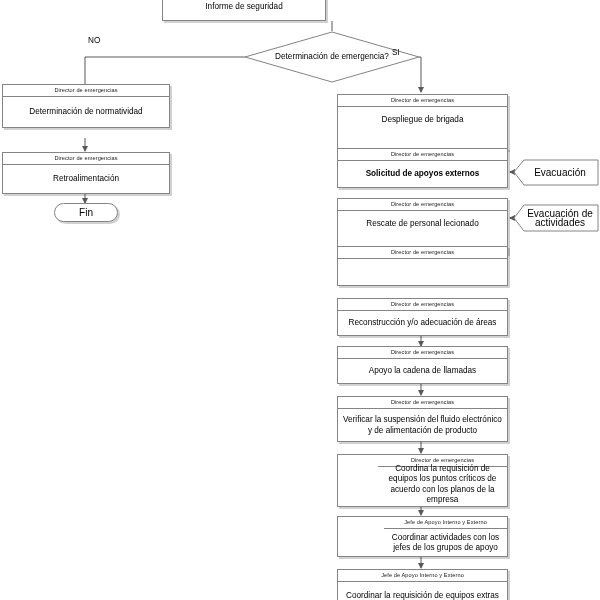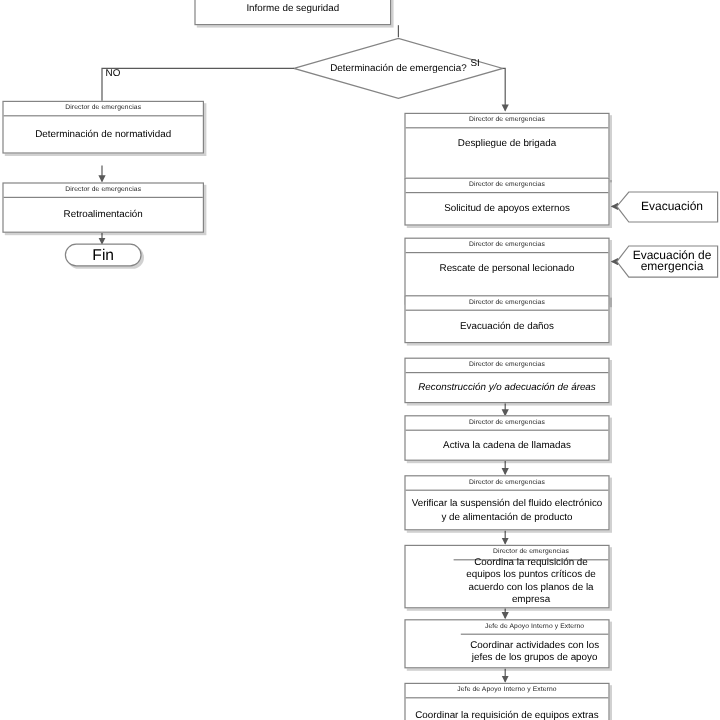--- a/index.html
+++ b/index.html
@@ -71,21 +71,21 @@
   .terminal {
     position: absolute;
     box-sizing: border-box;
     border: 1px solid #848484;
     border-radius: 999px;
     background: #ffffff;
     box-shadow: 2px 2px 0 rgba(0,0,0,0.18);
     display: flex;
     align-items: center;
     justify-content: center;
-    font-size: 13px;
+    font-size: 10px;
     color: #000;
   }
   
   .callout {
     position: absolute;
     box-sizing: border-box;
   }
   .callout .flagtxt {
     position: absolute;
     left: 10px; right: 2px; top: 0; bottom: 0;
@@ -146,21 +146,21 @@
   <polygon points="524,160 598,160 598,185 524,185 514,172" fill="#ffffff" stroke="#848484" stroke-width="1"></polygon>
   <polygon points="524,205 598,205 598,231 524,231 514,218" fill="#ffffff" stroke="#848484" stroke-width="1"></polygon>
 </svg>
 
 <div class="plainbox" style="left:162px; top:-8px; width:164px; height:29px;">
   <span>Informe de seguridad</span>
 </div>
 
 <div class="diamond-label" style="left:245px; top:52px; width:174px;">Determinación de emergencia?</div>
 
-<div class="edge-label" style="left:88px; top:56px;">NO</div>
+<div class="edge-label" style="left:88px; top:36px;">NO</div>
 <div class="edge-label" style="left:392px; top:48px;">SI</div>
 
 <div class="proc" style="left:2px; top:84px; width:168px; height:44px;">
   <div class="hdr">Director de emergencias</div>
   <div class="bdy" style="height:31px;">Determinación de normatividad</div>
 </div>
 
 <div class="proc" style="left:2px; top:152px; width:168px; height:42px;">
   <div class="hdr">Director de emergencias</div>
   <div class="bdy" style="height:29px;">Retroalimentación</div>
@@ -170,41 +170,40 @@
   <span>Fin</span>
 </div>
 
 <div class="proc" style="left:337px; top:94px; width:171px; height:56px;">
   <div class="hdr">Director de emergencias</div>
   <div class="bdy" style="height:27px;">Despliegue de brigada</div>
 </div>
 
 <div class="proc" style="left:337px; top:148px; width:171px; height:40px;">
   <div class="hdr">Director de emergencias</div>
-  <div class="bdy" style="height:27px;">Solicitud de apoyos externos</div>
+  <div class="bdy" style="height:27px;font-weight:bold;">Solicitud de apoyos externos</div>
 </div>
 
 <div class="proc" style="left:337px; top:198px; width:171px; height:56px;">
   <div class="hdr">Director de emergencias</div>
   <div class="bdy" style="height:27px;">Rescate de personal lecionado</div>
 </div>
 
 <div class="proc" style="left:337px; top:246px; width:171px; height:40px;">
   <div class="hdr">Director de emergencias</div>
-  <div class="bdy" style="height:27px;">Evacuación de daños</div>
 </div>
 
 <div class="proc" style="left:337px; top:298px; width:171px; height:38px;">
   <div class="hdr">Director de emergencias</div>
-  <div class="bdy" style="height:25px;font-style:italic;">Reconstrucción y/o adecuación de áreas</div>
+  <div class="bdy" style="height:25px;">Reconstrucción y/o adecuación de áreas</div>
 </div>
 
 <div class="proc" style="left:337px; top:346px; width:171px; height:38px;">
   <div class="hdr">Director de emergencias</div>
-  <div class="bdy" style="height:25px;">Activa la cadena de llamadas</div>
+  <div class="bdy" style="height:25px;">Apoyo la cadena de llamadas</div>
 </div>
 
 <div class="proc" style="left:337px; top:396px; width:171px; height:46px;">
   <div class="hdr">Director de emergencias</div>
   <div class="bdy" style="height:33px;">Verificar la suspensión del fluido electrónico y de alimentación de producto</div>
 </div>
 
 <div class="proc" style="left:337px; top:454px; width:171px; height:53px;padding-left:40px;">
   <div class="hdr">Director de emergencias</div>
   <div class="bdy" style="height:35px;">Coordina la requisición de equipos los puntos críticos de acuerdo con los planos de la empresa</div>
@@ -218,14 +217,14 @@
 <div class="proc" style="left:337px; top:569px; width:171px; height:41px;">
   <div class="hdr">Jefe de Apoyo Interno y Externo</div>
   <div class="bdy" style="height:28px;">Coordinar la requisición de equipos extras</div>
 </div>
 
 <div class="callout" style="left:514px; top:160px; width:84px; height:25px;">
   <div class="flagtxt">Evacuación</div>
 </div>
 
 <div class="callout" style="left:514px; top:205px; width:84px; height:26px;">
-  <div class="flagtxt">Evacuación de emergencia</div>
+  <div class="flagtxt">Evacuación de actividades</div>
 </div>
 
 </body></html>

